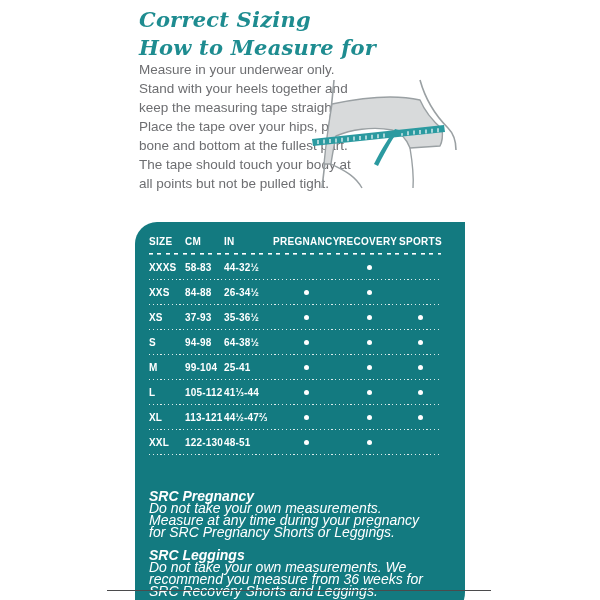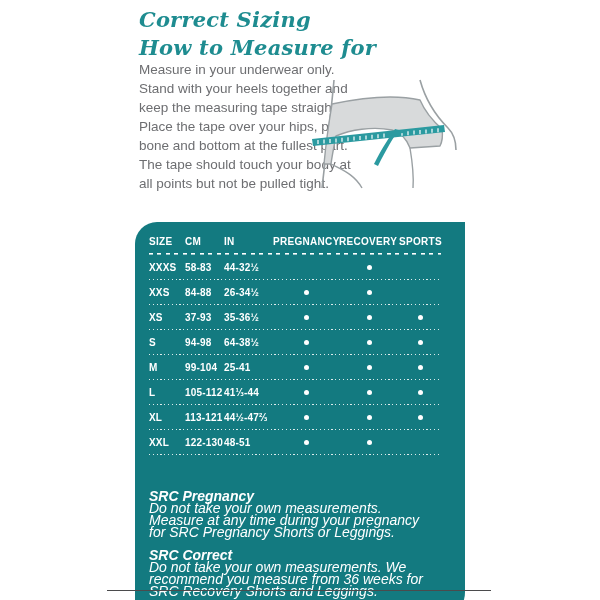--- a/index.html
+++ b/index.html
@@ -260,21 +260,21 @@
 </div>
     </div>
 
     <div class="notes">
   <div class="note">
     <div class="note-h">SRC Pregnancy</div>
     <div class="note-b">Do not take your own measurements. Measure at any time during your pregnancy for SRC Pregnancy Shorts or Leggings.</div>
   </div>
 
   <div class="note">
-    <div class="note-h">SRC Correct</div>
+    <div class="note-h">SRC Leggings</div>
     <div class="note-b">Do not take your own measurements. We recommend you measure from 36 weeks for SRC Recovery Shorts and Leggings.</div>
   </div>
 
   <div class="note">
     <div class="note-h">SRC Sizing</div>
   </div>
 </div>
   </div>
 
   <div class="bottom-rule"></div>

